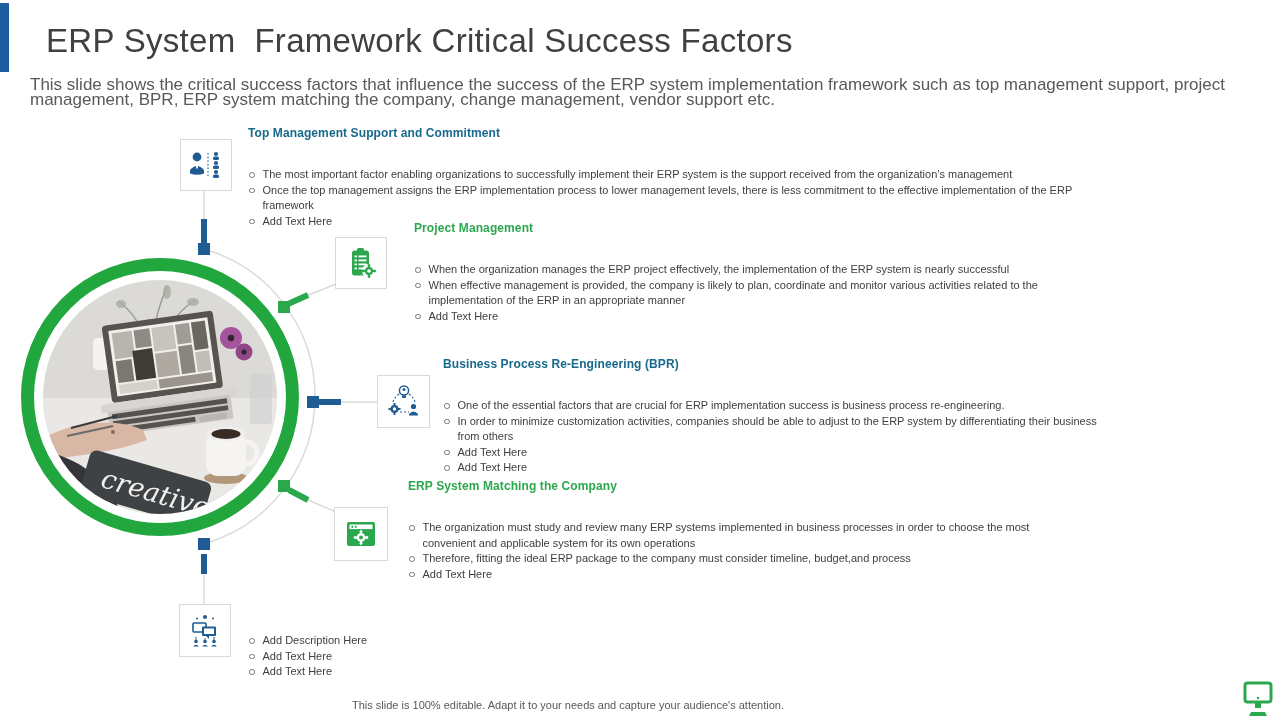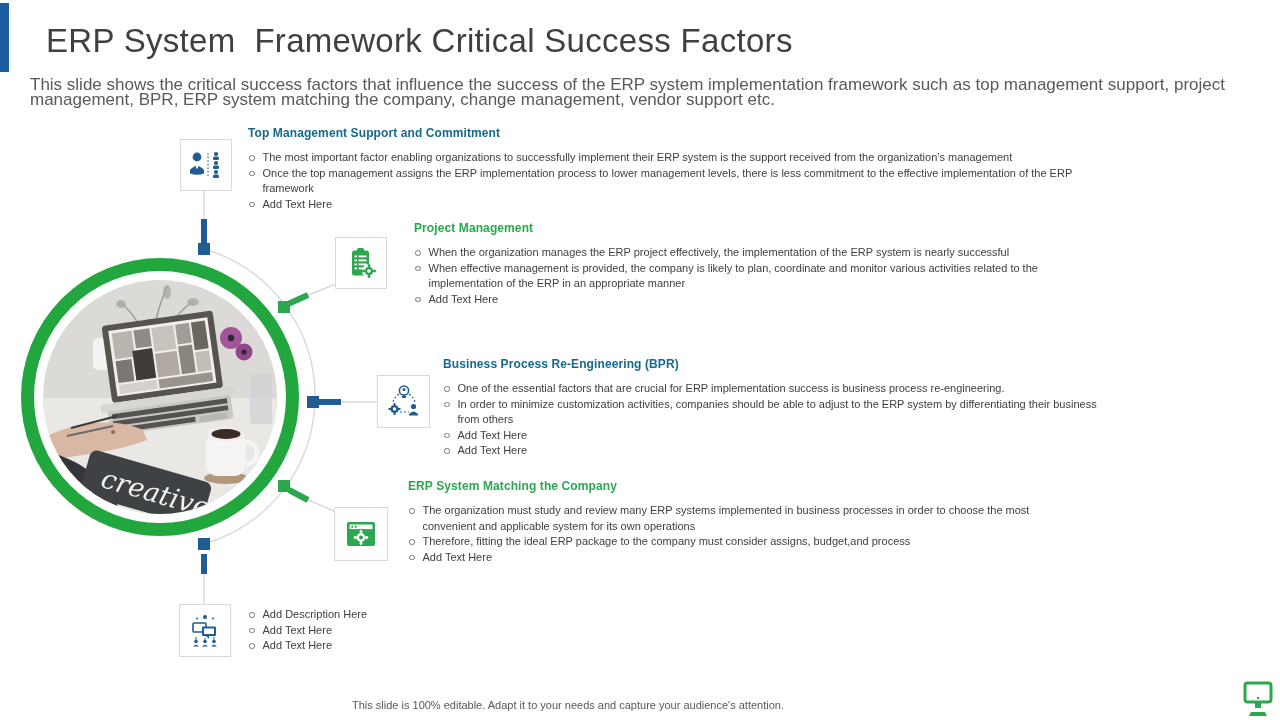--- a/index.html
+++ b/index.html
@@ -26,21 +26,21 @@
   .ring{position:absolute;left:21px;top:258px;width:278px;height:278px;border-radius:50%;border:13px solid var(--ring-green);background:#fff;}
   .photo-wrap{position:absolute;left:43px;top:280px;width:234px;height:234px;border-radius:50%;overflow:hidden;}
   .photo-wrap svg{display:block;}
 
   .icon-box{position:absolute;background:#fff;border:1px solid var(--line-gray);display:flex;align-items:center;justify-content:center;}
 
   section.factor{position:absolute;color:var(--text-dark);}
   section.factor h2{font-size:12px;line-height:15px;font-weight:700;margin-bottom:9px;letter-spacing:.1px;}
   section.c-teal h2{color:var(--heading-teal);}
   section.c-green h2{color:var(--heading-green);}
-  section.factor ul{list-style:none;}
+  section.factor ul{list-style:none;margin-top:26px;}
   section.factor li{display:flex;align-items:flex-start;font-size:11px;line-height:15.5px;color:var(--text-dark);}
   .mk{flex:0 0 auto;width:5.5px;height:5.5px;border:1px solid #757575;border-radius:50%;margin:5px 8px 0 1px;}
   .bt{flex:1 1 auto;}
 
   p.footer{position:absolute;left:0;top:699px;width:1136px;text-align:center;font-size:11px;color:var(--text-gray);}
   .corner-monitor{position:absolute;left:1243px;top:681px;}
 </style>
 </head>
 <body>
 
@@ -336,21 +336,21 @@
 
   <section class="factor c-green" style="left:408px;top:479px;width:648px;">
     <h2>ERP System Matching the Company</h2>
     <ul>
       <li>
           <span class="mk"></span>
           <span class="bt">The organization must study and review many ERP systems implemented in business processes in order to choose the most convenient and applicable system for its own operations</span>
         </li>
       <li>
           <span class="mk"></span>
-          <span class="bt">Therefore, fitting the ideal ERP package to the company must consider assigns, budget,and process</span>
+          <span class="bt">Therefore, fitting the ideal ERP package to the company must consider timeline, budget,and process</span>
         </li>
       <li>
           <span class="mk"></span>
           <span class="bt">Add Text Here</span>
         </li>
     </ul>
   </section>
 
   <section class="factor c-teal" style="left:248px;top:607px;width:700px;">
     <ul>

